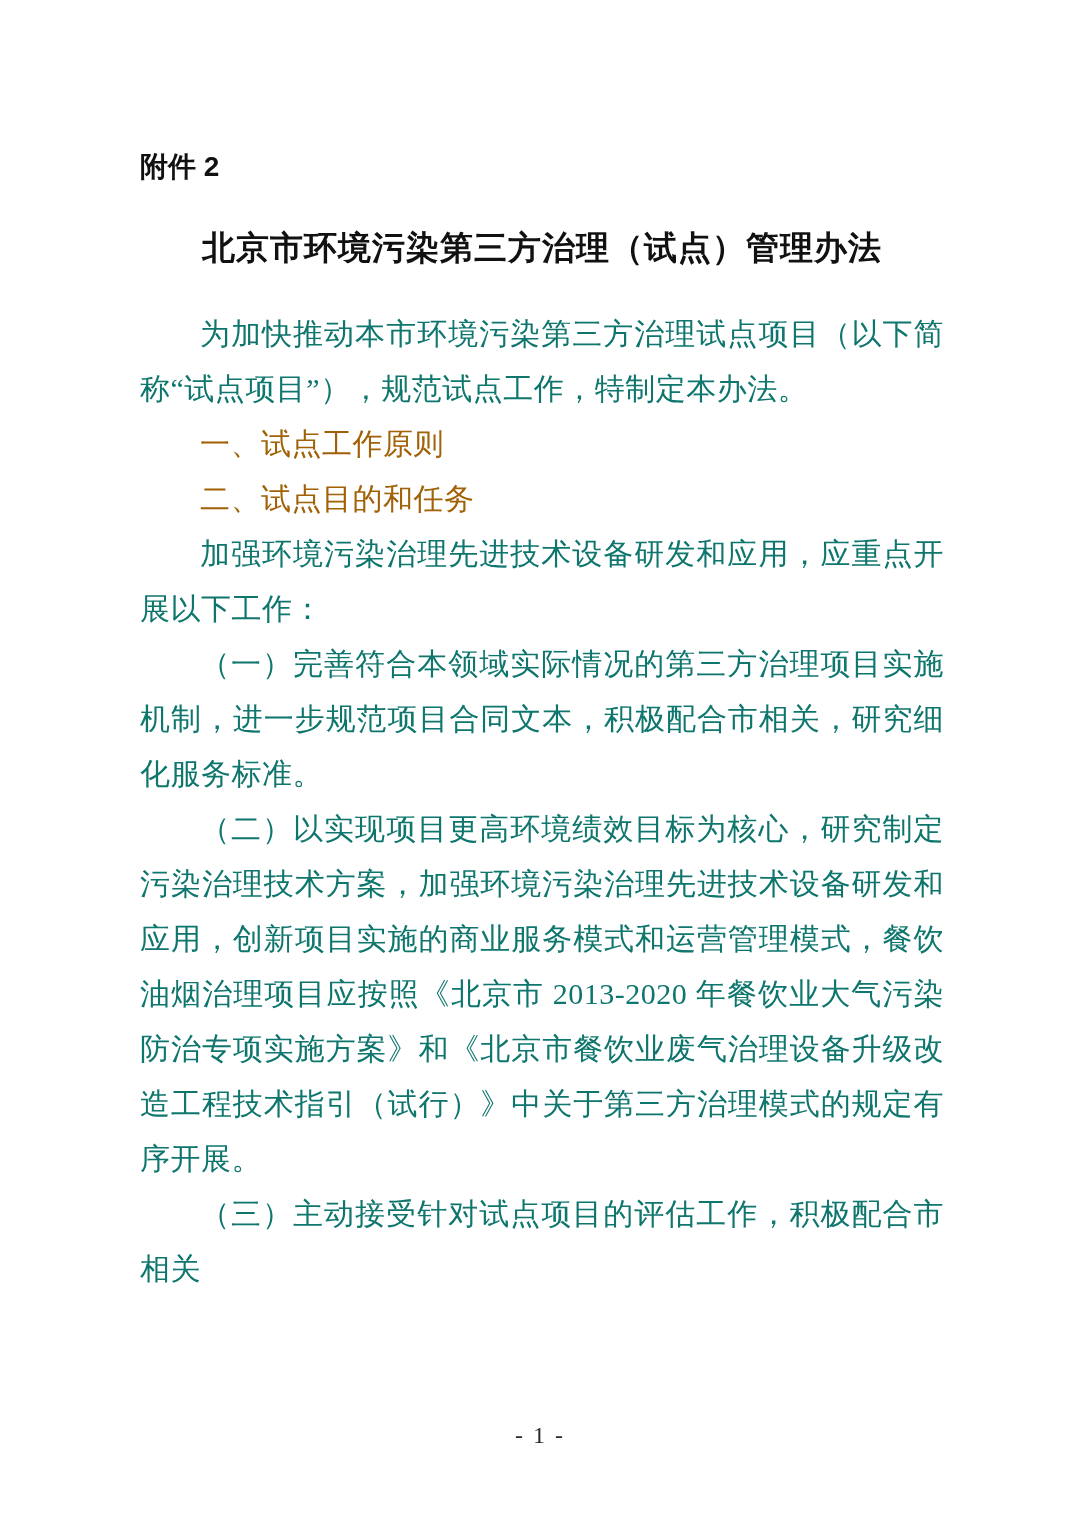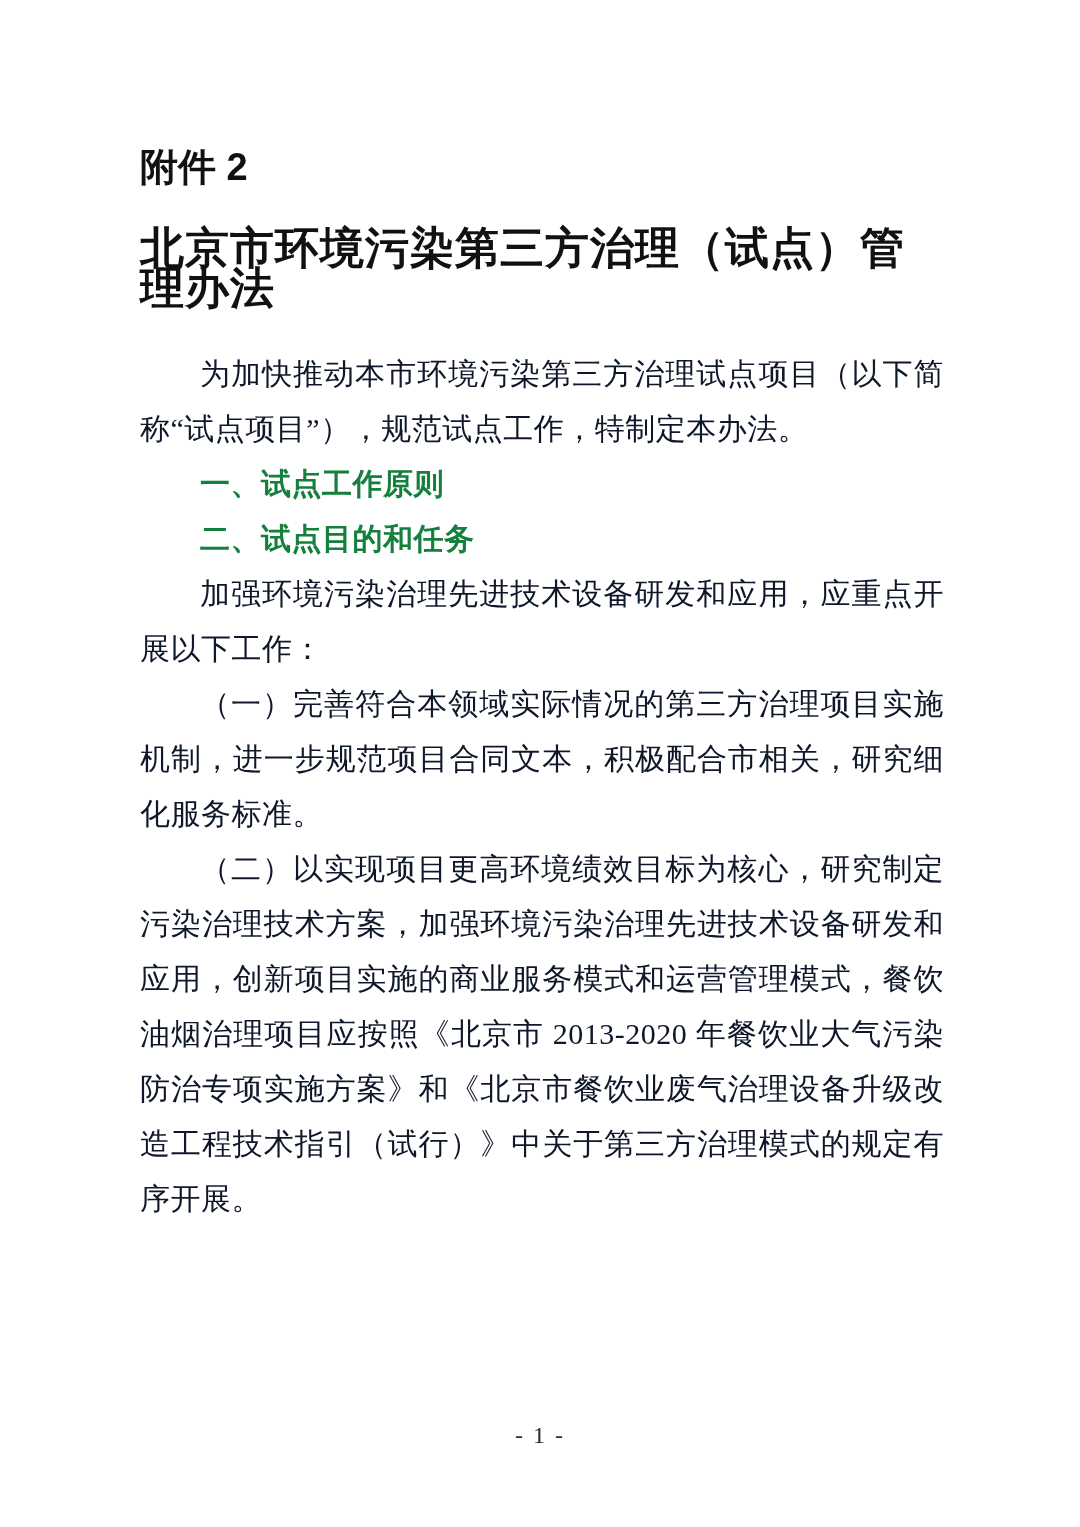--- a/index.html
+++ b/index.html
@@ -15,46 +15,47 @@
       background: #ffffff;
       color: #1a1a1a;
       box-sizing: border-box;
       padding: 150px 136px 0 140px;
       font-family: "Liberation Serif", "DejaVu Serif", serif;
       overflow: hidden;
     }
     .attachment-label {
       font-family: "Liberation Sans", "DejaVu Sans", sans-serif;
       font-weight: bold;
-      font-size: 38px;
+      font-size: 28px;
       line-height: 34px;
       color: #111111;
     }
     .doc-title {
       margin: 44px 0 38px 0;
+      text-align: center;
       font-family: "Liberation Sans", "DejaVu Sans", sans-serif;
       font-weight: bold;
-      font-size: 44px;
+      font-size: 33px;
       line-height: 40px;
       color: #111111;
       letter-spacing: 1px;
     }
     .content p {
       margin: 0;
       font-size: 30px;
       line-height: 55px;
       letter-spacing: 0.5px;
       text-align: justify;
       text-indent: 2em;
-      color: #0f172a;
+      color: #0f766e;
     }
     .content p.section-heading {
       font-family: "Liberation Sans", "DejaVu Sans", sans-serif;
-      font-weight: bold;
-      color: #15803d;
+      font-weight: normal;
+      color: #a16207;
     }
     .page-footer {
       position: absolute;
       left: 0;
       right: 0;
       bottom: 78px;
       text-align: center;
       font-size: 24px;
       line-height: 28px;
       color: #2a2a2a;
@@ -70,17 +71,18 @@
 
   <h1 class="doc-title">北京市环境污染第三方治理（试点）管理办法</h1>
 
   <div class="content">
     <p>为加快推动本市环境污染第三方治理试点项目（以下简称“试点项目”），规范试点工作，特制定本办法。</p>
     <p class="section-heading">一、试点工作原则</p>
     <p class="section-heading">二、试点目的和任务</p>
     <p>加强环境污染治理先进技术设备研发和应用，应重点开展以下工作：</p>
     <p>（一）完善符合本领域实际情况的第三方治理项目实施机制，进一步规范项目合同文本，积极配合市相关，研究细化服务标准。</p>
     <p>（二）以实现项目更高环境绩效目标为核心，研究制定污染治理技术方案，加强环境污染治理先进技术设备研发和应用，创新项目实施的商业服务模式和运营管理模式，餐饮油烟治理项目应按照《北京市 2013-2020 年餐饮业大气污染防治专项实施方案》和《北京市餐饮业废气治理设备升级改造工程技术指引（试行）》中关于第三方治理模式的规定有序开展。</p>
+    <p>（三）主动接受针对试点项目的评估工作，积极配合市相关</p>
   </div>
 
   <div class="page-footer">- 1 -</div>
 
 </div>
 
 </body></html>

